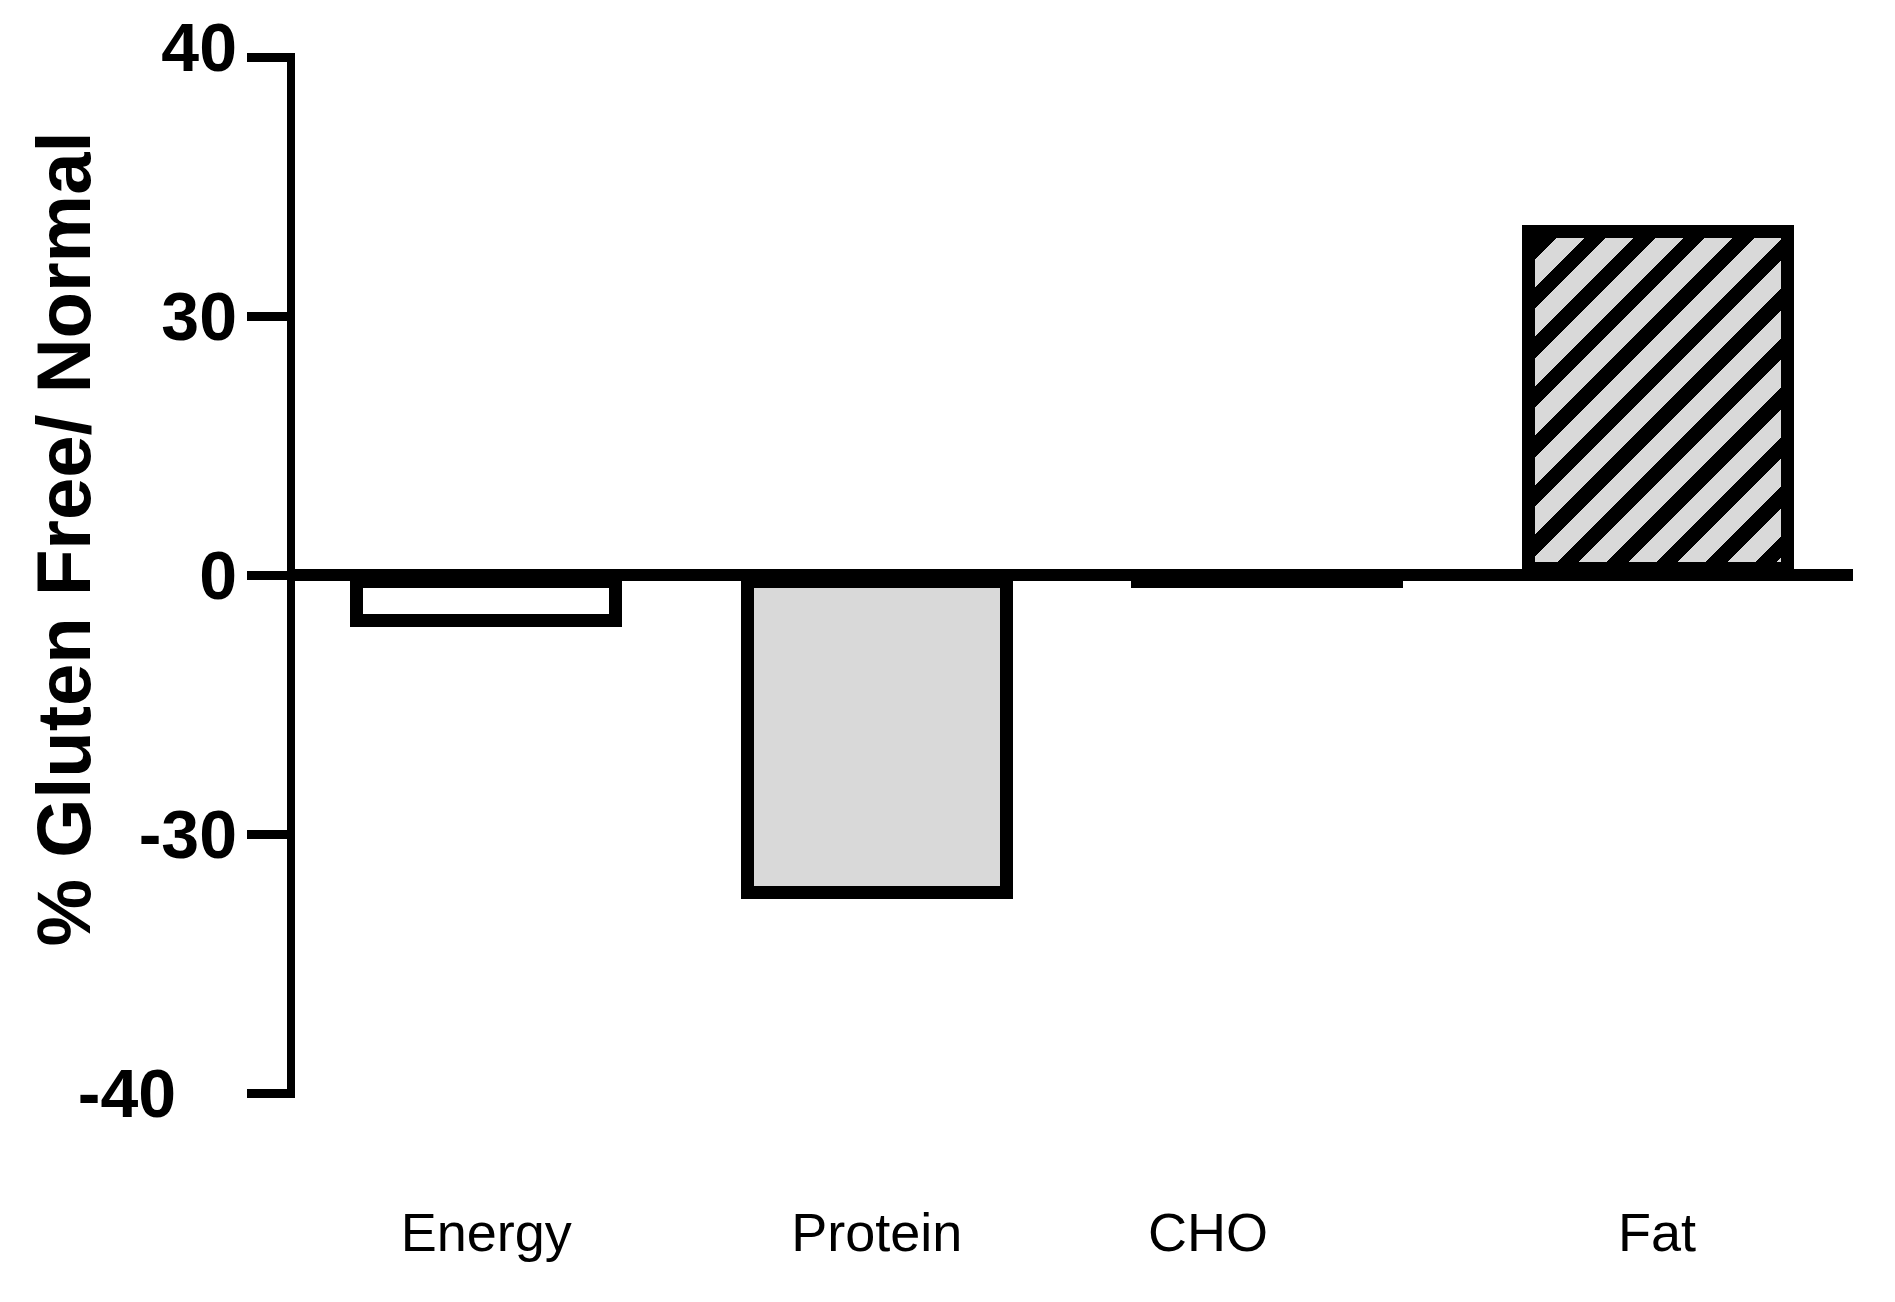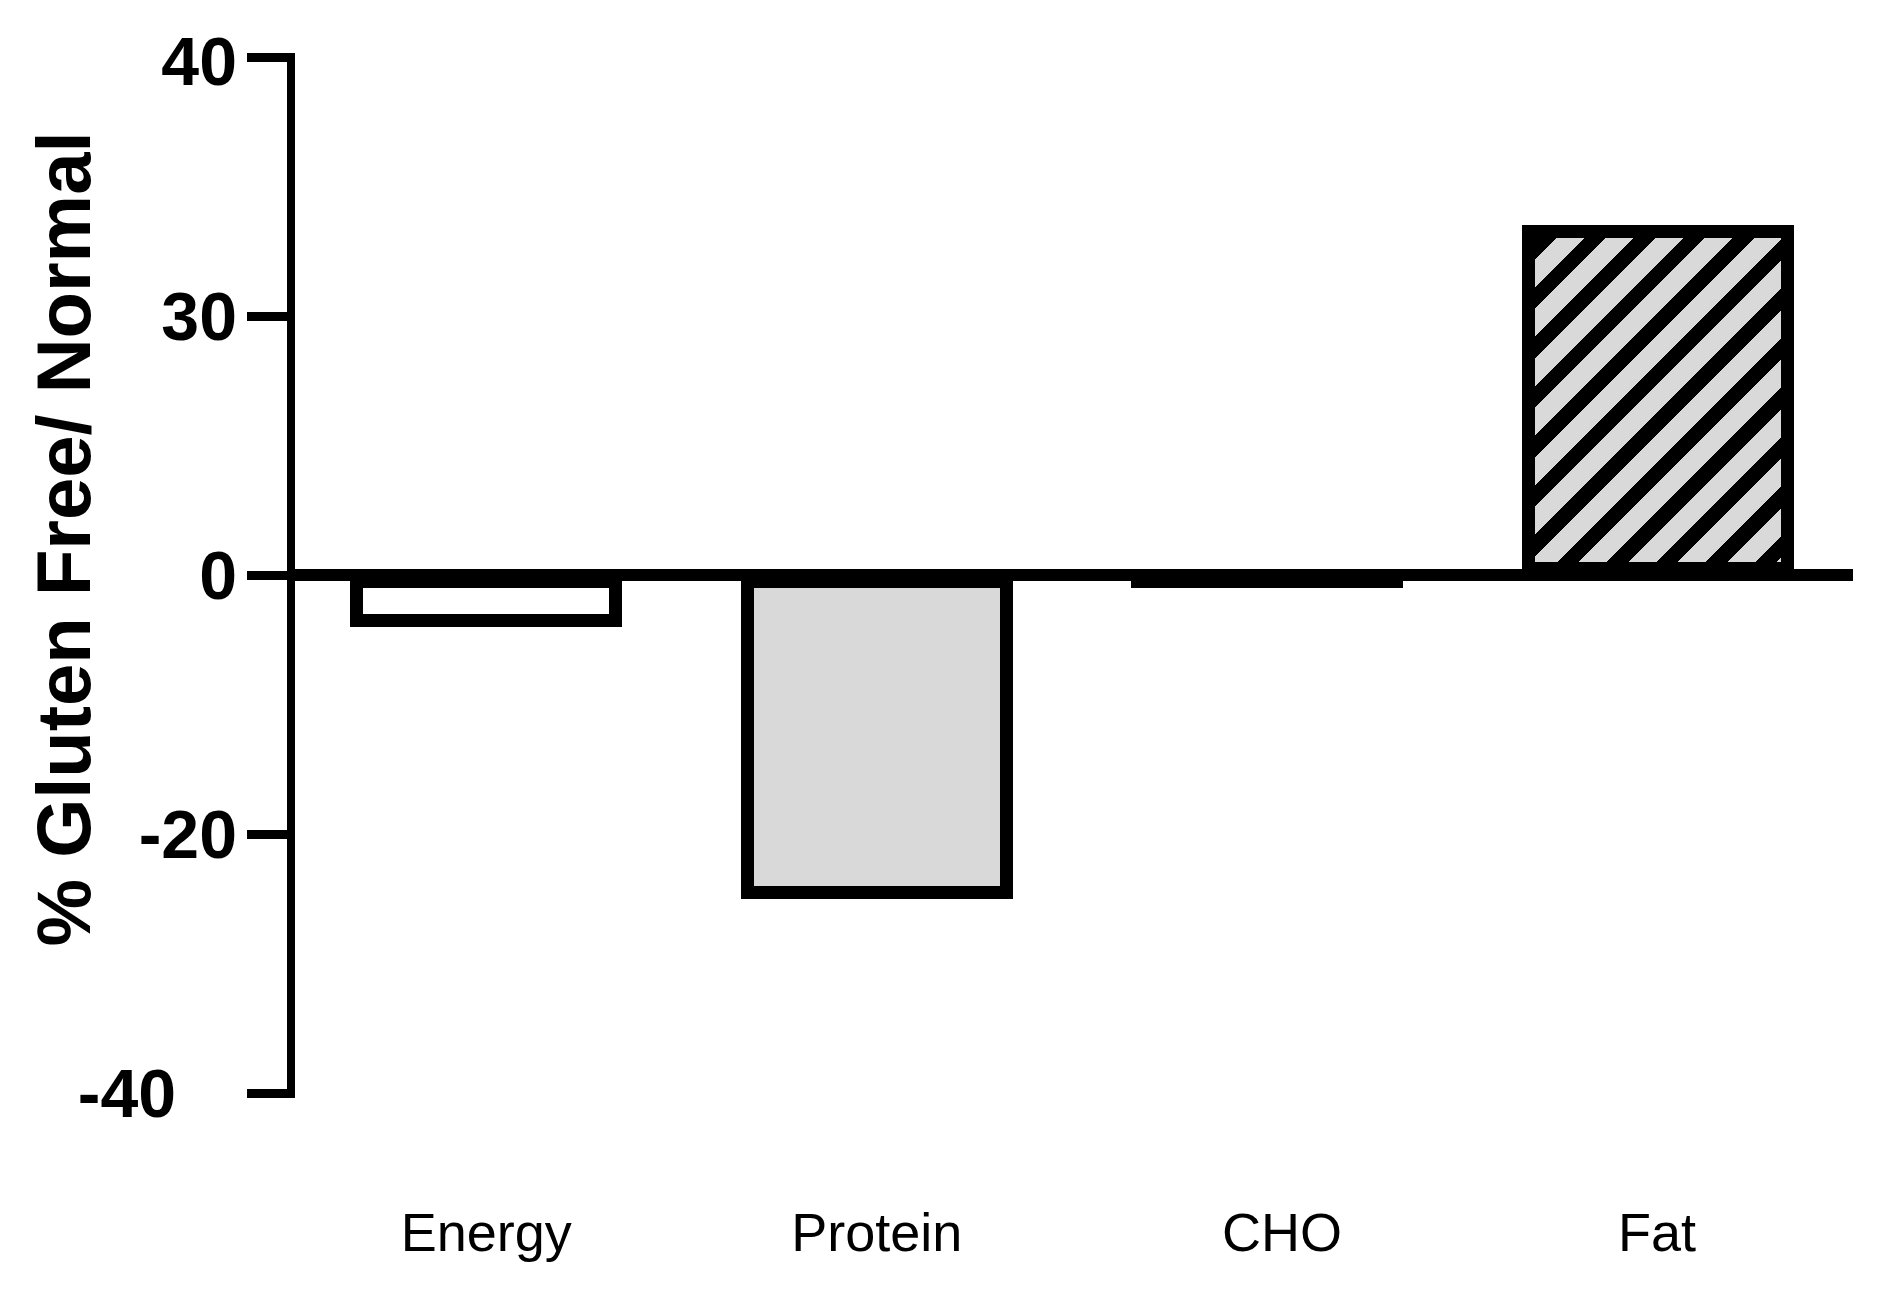--- a/index.html
+++ b/index.html
@@ -80,36 +80,36 @@
   }
 </style>
 </head>
 <body>
 
 <div class="figure">
   <div class="y-title">% Gluten Free/ Normal</div>
   <div class="spine"></div>
   <div id="ticks">
       <div class="tick" style="top: 52.5px;"></div>
-      <div class="tick-label" style="top: 16px;">40</div>
+      <div class="tick-label" style="top: 2px;">40</div>
       <div class="tick" style="top: 311.5px;"></div>
       <div class="tick-label" style="top: 271px;">30</div>
       <div class="tick" style="top: 570.5px;"></div>
       <div class="tick-label" style="top: 530px;">0</div>
       <div class="tick" style="top: 829.5px;"></div>
-      <div class="tick-label" style="top: 789px;">-20</div>
+      <div class="tick-label" style="top: 789px;">-30</div>
       <div class="tick" style="top: 1088.5px;"></div>
       <div class="tick-label" style="top: 1048px; text-align: center;">-40</div>
     </div>
   <div id="bars">
       <div class="bar" style="left: 350.25px; height: 51.8px; top: 575px; border: 13px solid rgb(0, 0, 0); background: rgb(255, 255, 255);"></div>
       <div class="bar" style="left: 740.75px; height: 323.75px; top: 575px; border: 13px solid rgb(0, 0, 0); background: rgb(217, 217, 217);"></div>
       <div class="bar" style="left: 1131.25px; height: 12.95px; top: 575px; background: rgb(0, 0, 0);"></div>
       <div class="bar" style="left: 1521.75px; height: 349.65px; top: 225.35px; border: 13px solid rgb(0, 0, 0); background: repeating-linear-gradient(135deg, rgb(0, 0, 0) 0px, rgb(0, 0, 0) 15px, rgb(217, 217, 217) 15px, rgb(217, 217, 217) 35px);"></div>
     </div>
   <div class="zero-line"></div>
   <div id="xlabels">
       <div class="x-label" style="left: 291.25px;">Energy</div>
       <div class="x-label" style="left: 681.75px; text-align: center;">Protein</div>
-      <div class="x-label" style="left: 1087px;">CHO</div>
+      <div class="x-label" style="left: 1013px;">CHO</div>
       <div class="x-label" style="left: 1462px;">Fat</div>
     </div>
 </div>
 
 </body></html>

